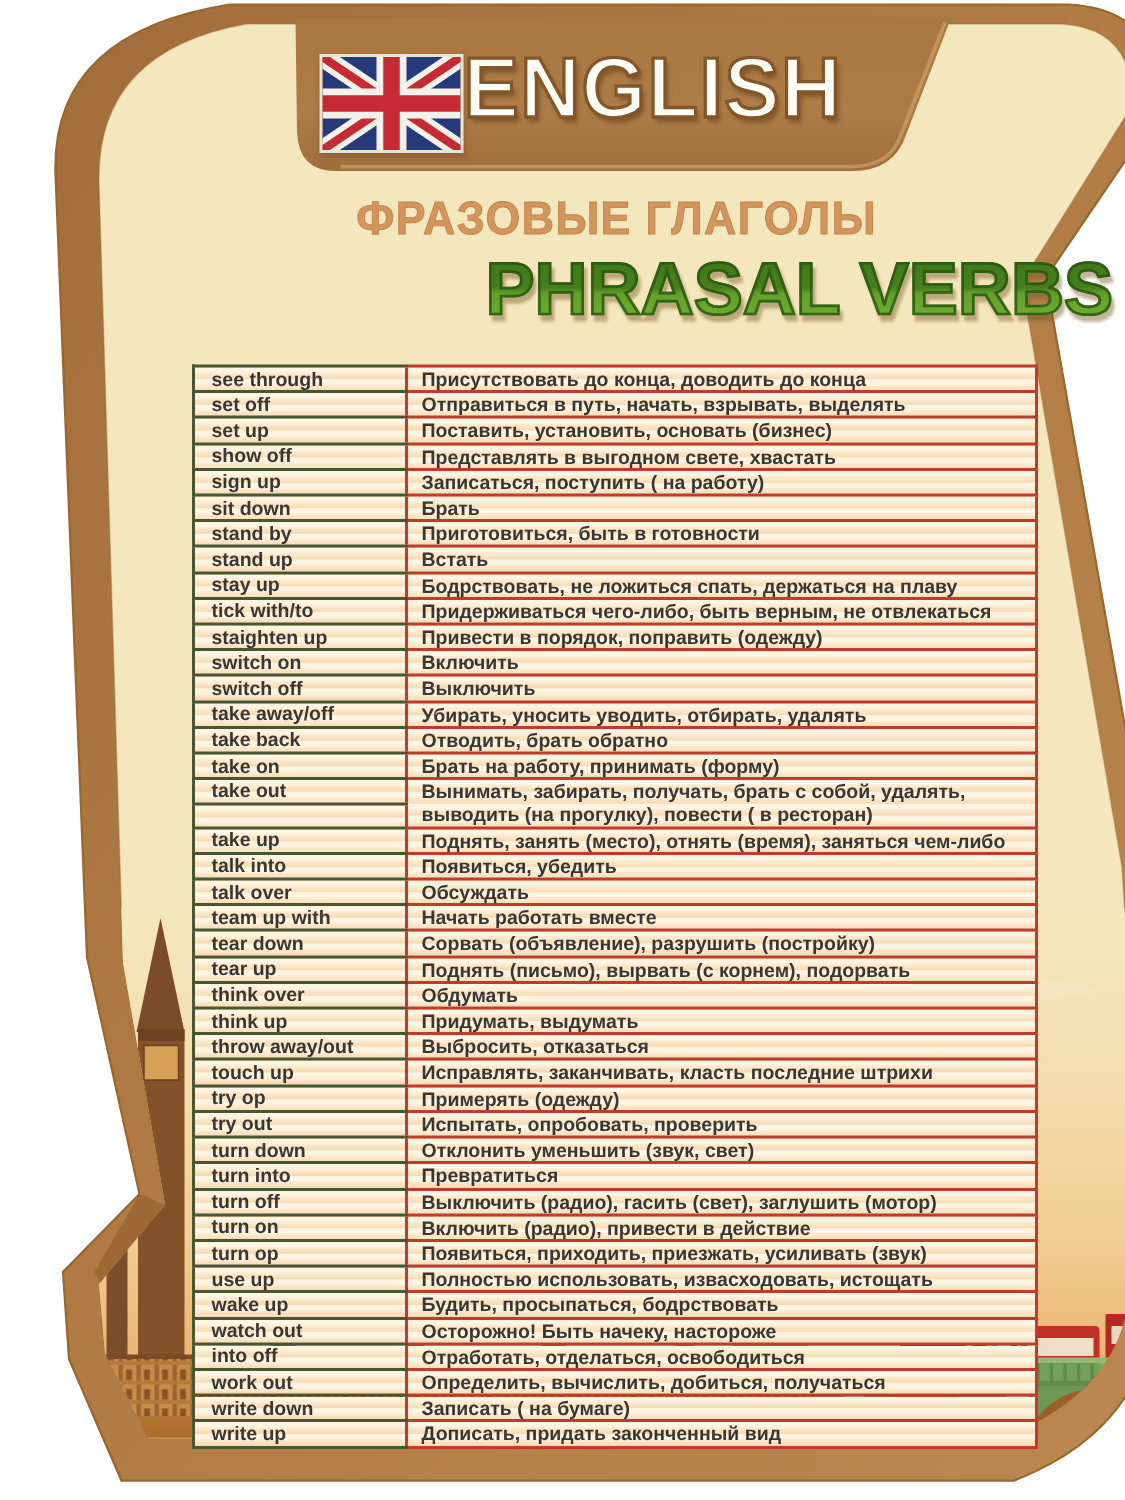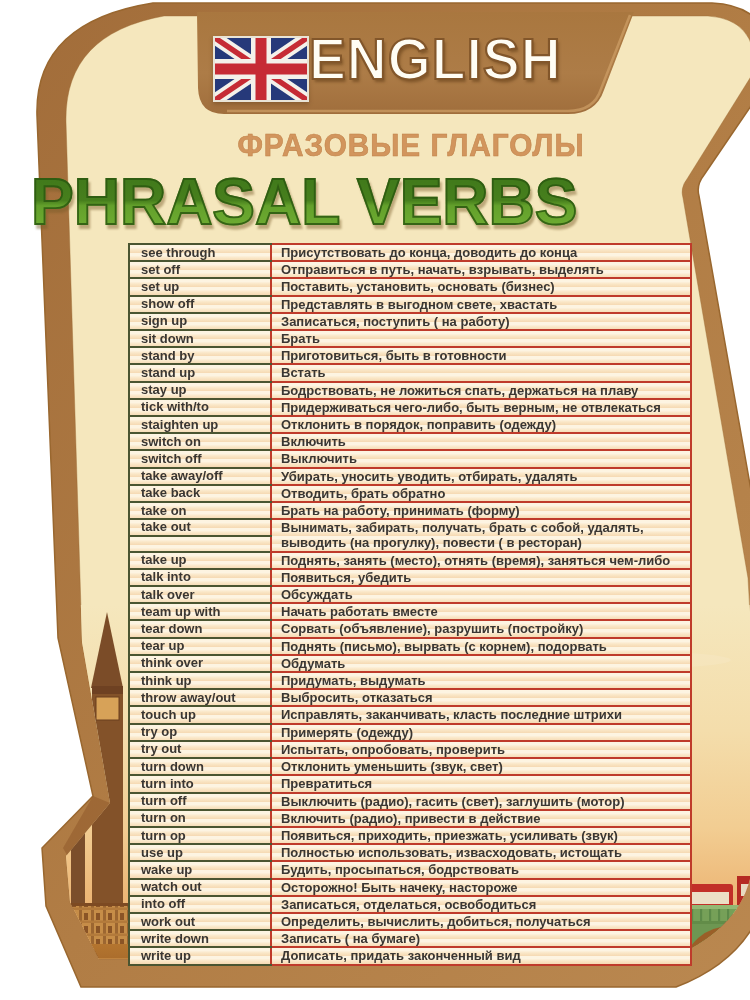--- a/index.html
+++ b/index.html
@@ -10,22 +10,22 @@
         box-shadow:0 2px 4px rgba(80,50,20,.35);border:2px solid #e9e4d6;}
   .english{position:absolute;left:278px;top:26px;z-index:3;
         font-size:57px;font-weight:bold;letter-spacing:1px;color:#fffdf4;
         -webkit-text-stroke:2.2px #82562a;
         text-shadow:2px 3px 3px rgba(96,60,22,.55);
         transform:scaleX(.97);transform-origin:left;}
   .subtitle{position:absolute;left:35px;width:690px;top:128px;z-index:2;
         text-align:center;font-size:31px;font-weight:bold;letter-spacing:1px;
         color:#d2955d;-webkit-text-stroke:.6px #c08249;
         transform:scaleX(.96);}
-  .title{position:absolute;left:0;width:700px;top:165px;z-index:2;
-        text-align:left;font-size:64px;font-weight:bold;letter-spacing:0px;
+  .title{position:absolute;left:11px;width:700px;top:165px;z-index:2;
+        text-align:right;font-size:49px;font-weight:bold;letter-spacing:0px;
         color:#4e8a20;
         filter:drop-shadow(2px 4px 1px rgba(120,90,40,.45));}
   @supports (-webkit-background-clip: text) {
     .title{background:linear-gradient(180deg,#3c7619 0%,#477f1d 48%,#63a02b 55%,#74b236 100%);
            -webkit-background-clip:text;background-clip:text;color:transparent;
            -webkit-text-stroke:1.8px rgba(44,88,17,.85);}
   }
   table.tbl{position:absolute;left:97px;top:243px;width:564px;height:664px;z-index:2;
         border-collapse:collapse;table-layout:fixed;
         font-size:13px;font-weight:bold;color:#3a3632;border-radius:29px;}
@@ -200,21 +200,21 @@
         <tr>
           <td class="en">stay up</td>
           <td class="ru">Бодрствовать, не ложиться спать, держаться на плаву</td>
         </tr>
         <tr>
           <td class="en">tick with/to</td>
           <td class="ru">Придерживаться чего-либо, быть верным, не отвлекаться</td>
         </tr>
         <tr>
           <td class="en">staighten up</td>
-          <td class="ru">Отклонить в порядок, поправить (одежду)</td>
+          <td class="ru">Привести в порядок, поправить (одежду)</td>
         </tr>
         <tr>
           <td class="en">switch on</td>
           <td class="ru">Включить</td>
         </tr>
         <tr>
           <td class="en">switch off</td>
           <td class="ru">Выключить</td>
         </tr>
         <tr>
@@ -311,21 +311,21 @@
         <tr>
           <td class="en">wake up</td>
           <td class="ru">Будить, просыпаться, бодрствовать</td>
         </tr>
         <tr>
           <td class="en">watch out</td>
           <td class="ru">Осторожно! Быть начеку, настороже</td>
         </tr>
         <tr>
           <td class="en">into off</td>
-          <td class="ru">Записаться, отделаться, освободиться</td>
+          <td class="ru">Отработать, отделаться, освободиться</td>
         </tr>
         <tr>
           <td class="en">work out</td>
           <td class="ru">Определить, вычислить, добиться, получаться</td>
         </tr>
         <tr>
           <td class="en">write down</td>
           <td class="ru">Записать ( на бумаге)</td>
         </tr>
         <tr>

